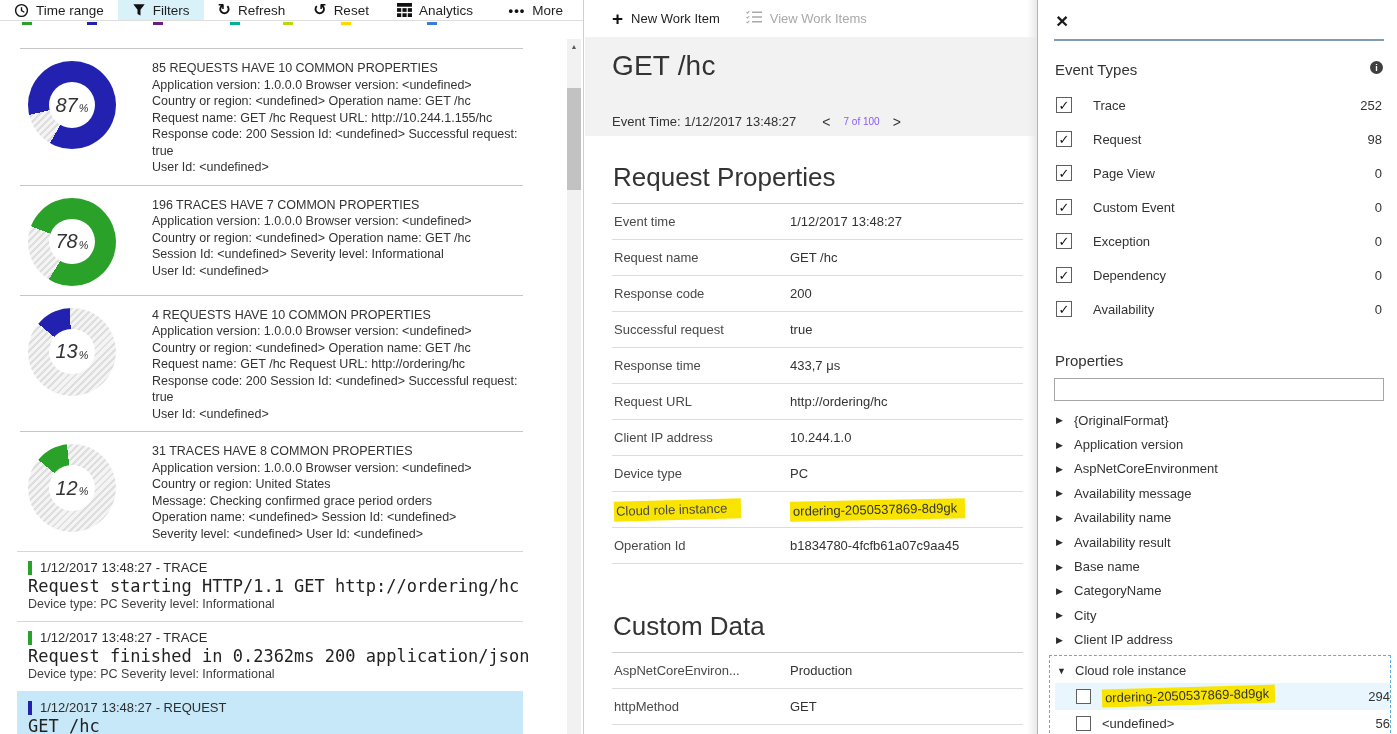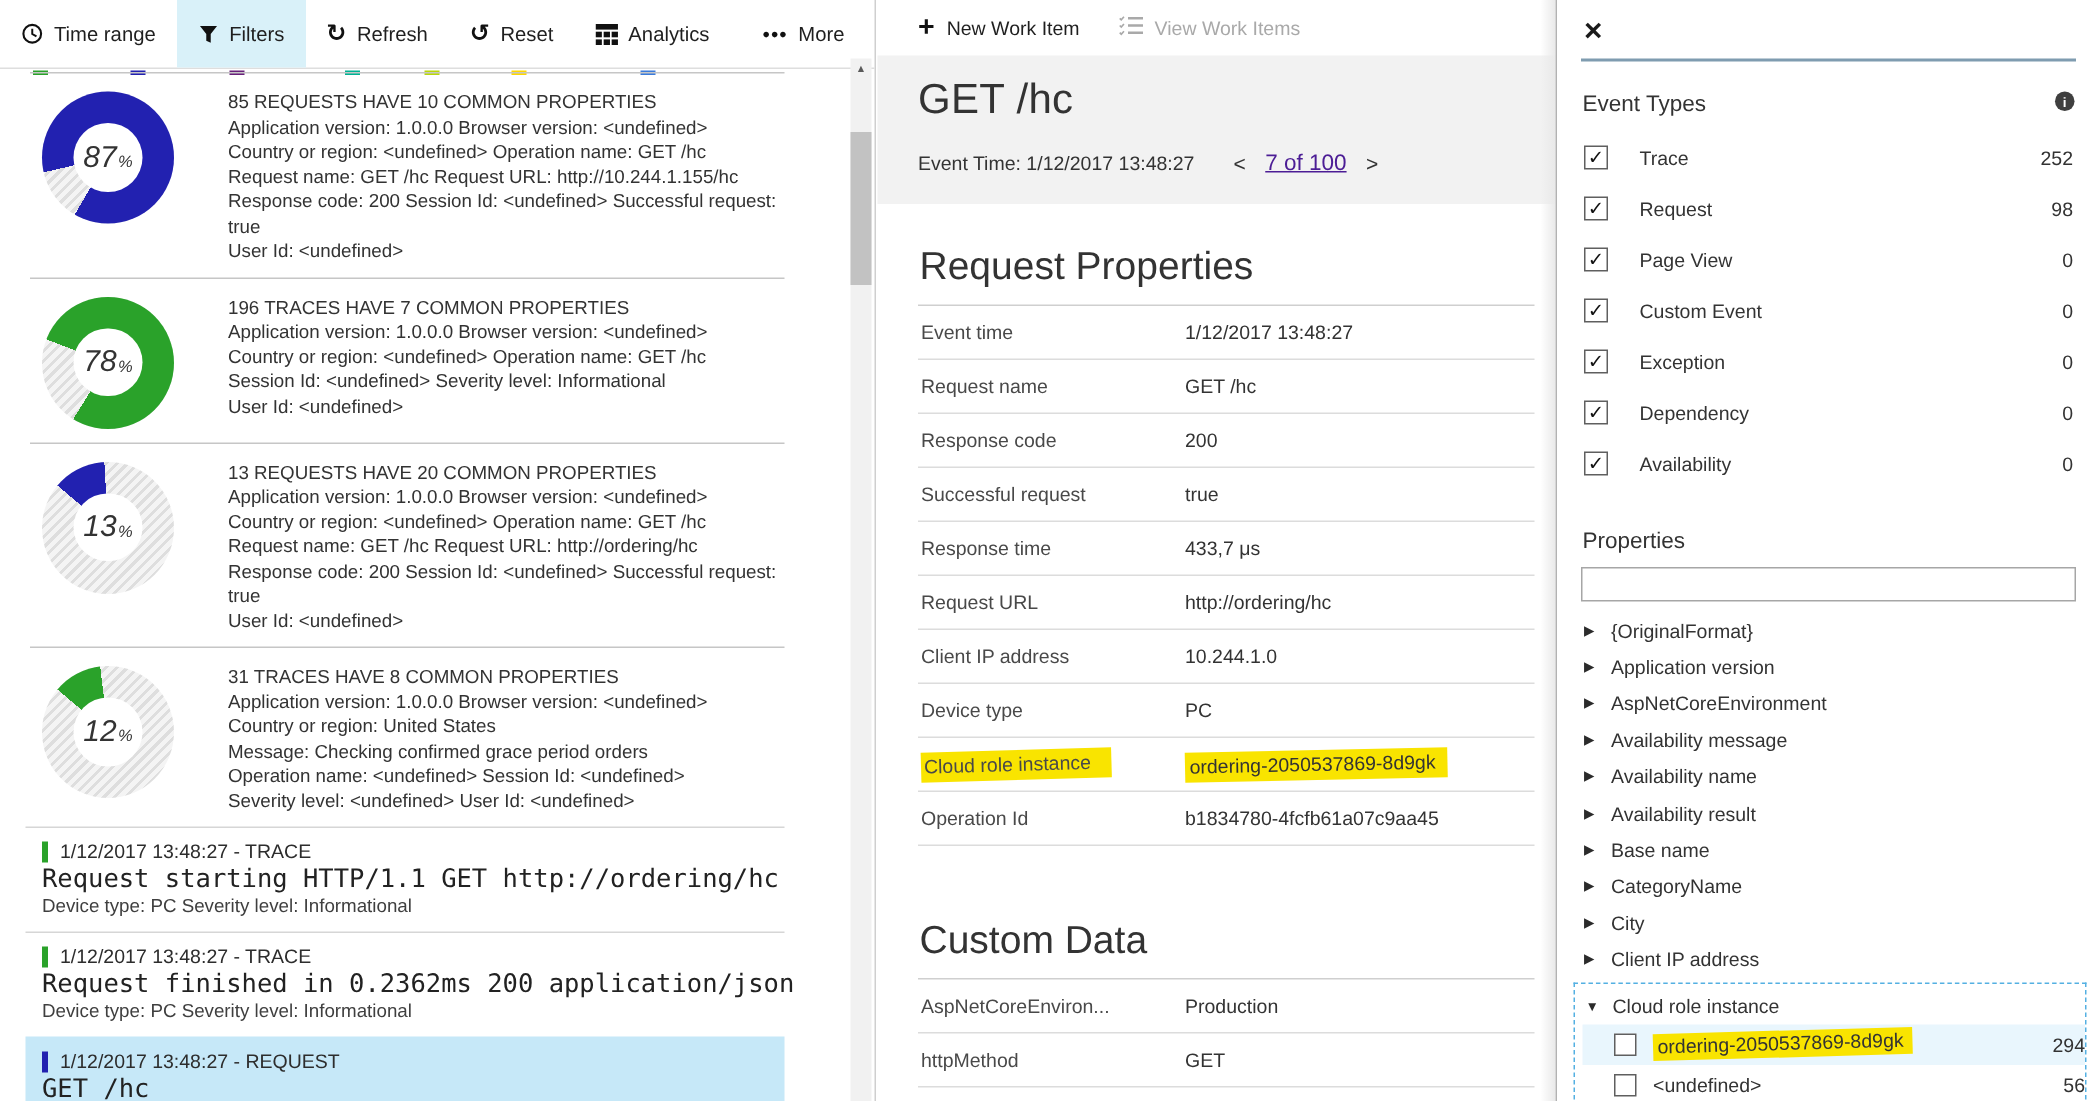--- a/index.html
+++ b/index.html
@@ -2,21 +2,21 @@
 <html><head>
 <meta charset="utf-8">
 <style>
   * { box-sizing: border-box; margin: 0; padding: 0; }
   html,body { width:1397px; height:734px; overflow:hidden; background:#fff;
     font-family:"Liberation Sans","DejaVu Sans",sans-serif; color:#333; }
   #app { position:relative; width:1397px; height:734px; }
 
   
   #left-panel { position:absolute; left:0; top:0; width:584px; height:734px; border-right:1px solid #cfcfcf; background:#fff; }
-  .ltoolbar { display:flex; align-items:stretch; height:46px; border-bottom:1px solid #dedede; font-size:13.5px; color:#1f1f1f; }
+  .ltoolbar { display:flex; align-items:stretch; height:21px; border-bottom:1px solid #dedede; font-size:13.5px; color:#1f1f1f; }
   .tbtn { display:flex; align-items:center; gap:7px; padding:0 14px; cursor:pointer; white-space:nowrap; }
   .tbtn.active { background:#d9f1f9; }
   .tbtn svg { display:block; }
   .tbtn .uglyph { font-size:16px; font-weight:bold; line-height:1; color:#111; }
   .tbtn-more { margin-left:auto; padding-right:20px; }
   .more-dots { font-size:13px; letter-spacing:1px; color:#111; font-weight:bold; }
   .tickstrip { position:relative; height:8px; }
   .tickstrip span { position:absolute; top:1px; width:10px; height:3px; }
 
   .llist { position:absolute; top:39px; left:0; right:16px; bottom:0; overflow:hidden; }
@@ -46,24 +46,24 @@
 
   
   #mid-panel { position:absolute; left:585px; top:0; width:452px; height:734px; background:#fff; }
   #mid-panel:after { content:""; position:absolute; top:0; right:0; width:10px; height:100%; background:linear-gradient(to left,#e9e9e9,rgba(255,255,255,0)); pointer-events:none; }
   .mtoolbar { display:flex; align-items:center; height:37px; padding:0 0 0 27px; gap:26px; font-size:13px; }
   .mbtn { display:flex; align-items:center; gap:8px; cursor:pointer; color:#1f1f1f; }
   .mbtn .plus { font-size:19px; font-weight:bold; line-height:1; color:#111; }
   .mbtn.disabled { color:#a9a9a9; cursor:default; }
   .mheader { background:#f2f2f2; height:99px; padding:13px 14px 0 27px; }
   .mtitle { font-size:28px; font-weight:300; color:#333; letter-spacing:.2px; }
-  .mheadrow { display:flex; align-items:center; margin-top:18px; font-size:13px; color:#333; }
+  .mheadrow { display:flex; align-items:center; margin-top:32px; font-size:13px; color:#333; }
   .pager { display:flex; align-items:center; gap:13px; margin-left:26px; }
   .chev { font-size:14px; color:#333; cursor:pointer; line-height:1; }
-  .pagertext { font-size:15px; color:#4c1d95;text-decoration:underline; }
+  .pagertext { font-size:10px; color:#8b5cf6; }
   .mbody { padding:20px 14px 0 27px; }
   .msection { margin-bottom:41px; }
   .msection h2 { font-size:26px; font-weight:300; color:#333; padding:6px 0 10px 1px; border-bottom:1px solid #cfcfcf; }
   .prow { display:flex; align-items:center; height:36px; border-bottom:1px solid #dcdcdc; font-size:13px; }
   .prow .plabel { width:178px; flex:0 0 178px; color:#494949; padding-left:2px; }
   .prow .pvalue { color:#333; }
   .mark { background:#f9e400; display:inline-block; padding:2px 8px 3px 3px; transform:rotate(-1.2deg); }
   .mark.lbl { transform:rotate(-1.6deg); padding:2px 14px 3px 2px; }
 
   
@@ -193,21 +193,21 @@
   </div>
           <div class="insight">
     <div class="donut">
       <div class="arc" style="background: conic-gradient(from 310deg, rgb(34, 33, 176) 0deg, rgb(34, 33, 176) 13%, transparent 13%, transparent 100%);"></div>
       <div class="hole">
                 <span class="pct">13</span>
                 <span class="pctsign">%</span>
               </div>
     </div>
     <div class="itext">
-      <div class="ititle">13 REQUESTS HAVE 20 COMMON PROPERTIES</div>
+      <div class="ititle">4 REQUESTS HAVE 10 COMMON PROPERTIES</div>
       <div class="ilines">
                 <div>Application version: 1.0.0.0  Browser version: &lt;undefined&gt;</div>
                 <div>Country or region: &lt;undefined&gt;  Operation name: GET /hc</div>
                 <div>Request name: GET /hc  Request URL: http://ordering/hc</div>
                 <div>Response code: 200  Session Id: &lt;undefined&gt;  Successful request: true</div>
                 <div>User Id: &lt;undefined&gt;</div>
               </div>
     </div>
   </div>
           <div class="insight">

